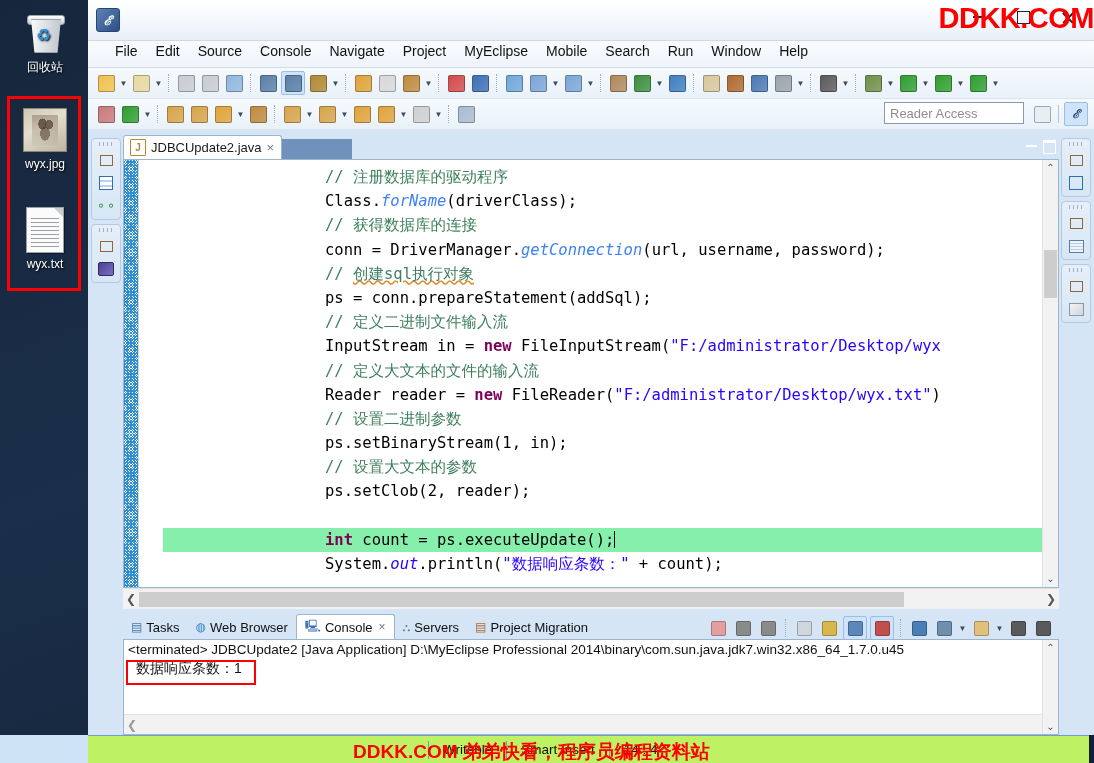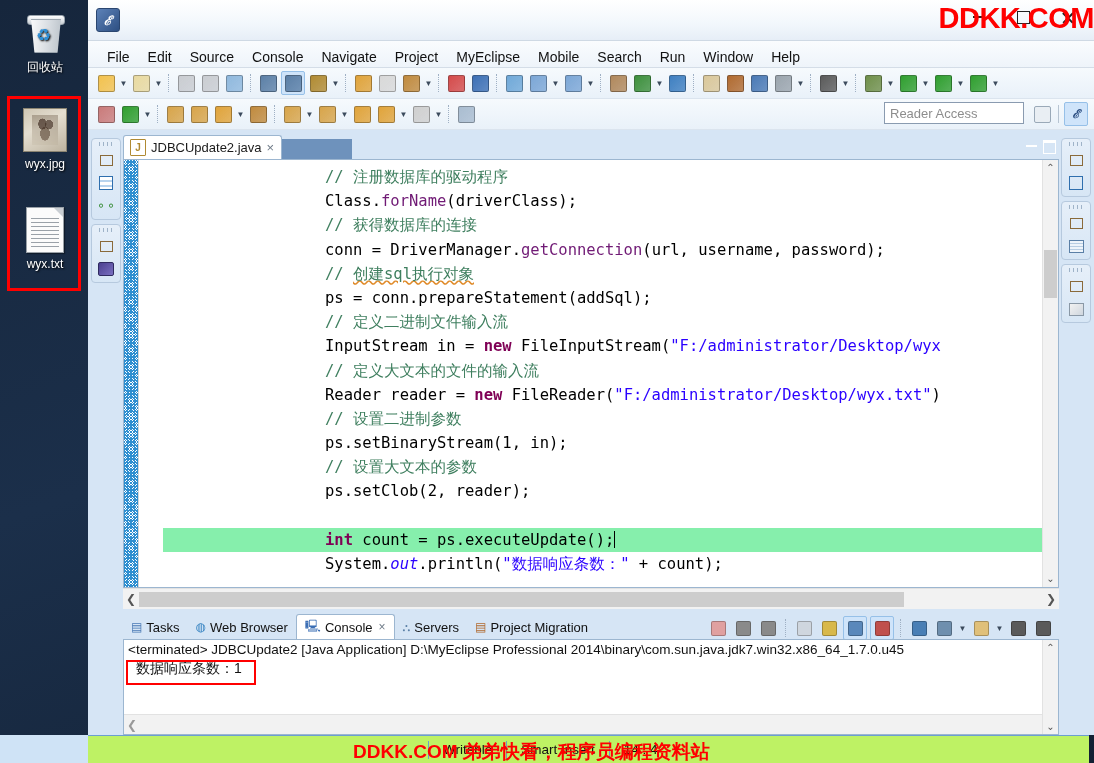--- a/index.html
+++ b/index.html
@@ -145,22 +145,22 @@
     position: absolute; right: 0px; top: 2px;
     font-size: 29px; font-weight: bold; color: #ff0000;
     letter-spacing: -0.5px;
     font-family: "Liberation Sans", sans-serif;
   }
 
   
   #menubar {
     height: 26px;
     background: linear-gradient(180deg,#fafcfe,#eef4fa);
-    display: flex; align-items: flex-end;
-    padding-left: 10px;
+    display: flex; align-items: flex-start;
+    padding-left: 18px;
     border-bottom: 1px solid #d4dde7;
   }
   #menubar .mi {
     font-size: 14px; color: #111; padding: 2px 9px; cursor: default;
   }
 
   
   .toolbar {
     height: 30px;
     background: linear-gradient(180deg,#f6fafd 0%, #e9f1f9 100%);
@@ -286,21 +286,21 @@
     padding-top: 5px;
     white-space: pre;
     padding-left: 24px;
   }
   #code-area .ln { padding-left: 162px; position: relative; height: 24.2px; }
   #code-area .ln.hl { background: #86efac; }
   .c-com  { color: #3f7f5f; }
   .c-kw   { color: #7f0055; font-weight: bold; }
   .c-str  { color: #2a00ff; }
   .c-sf   { color: #2a00ff; font-style: italic; }
-  .c-mi   { color: #701a75; }
+  .c-mi   { color: #3b82f6; font-style: italic; }
   .c-txt  { color: #000000; }
   .sq-under { text-decoration: underline; text-decoration-style: wavy; text-decoration-color:#e08b2a; }
   .caret {
     display: inline-block; width: 1px; height: 17px; background: #000;
     vertical-align: -3px;
   }
 
   #vscroll {
     width: 15px; background: #f2f2f2; border-left: 1px solid #e2e2e2;
     display: flex; flex-direction: column; align-items: center;

